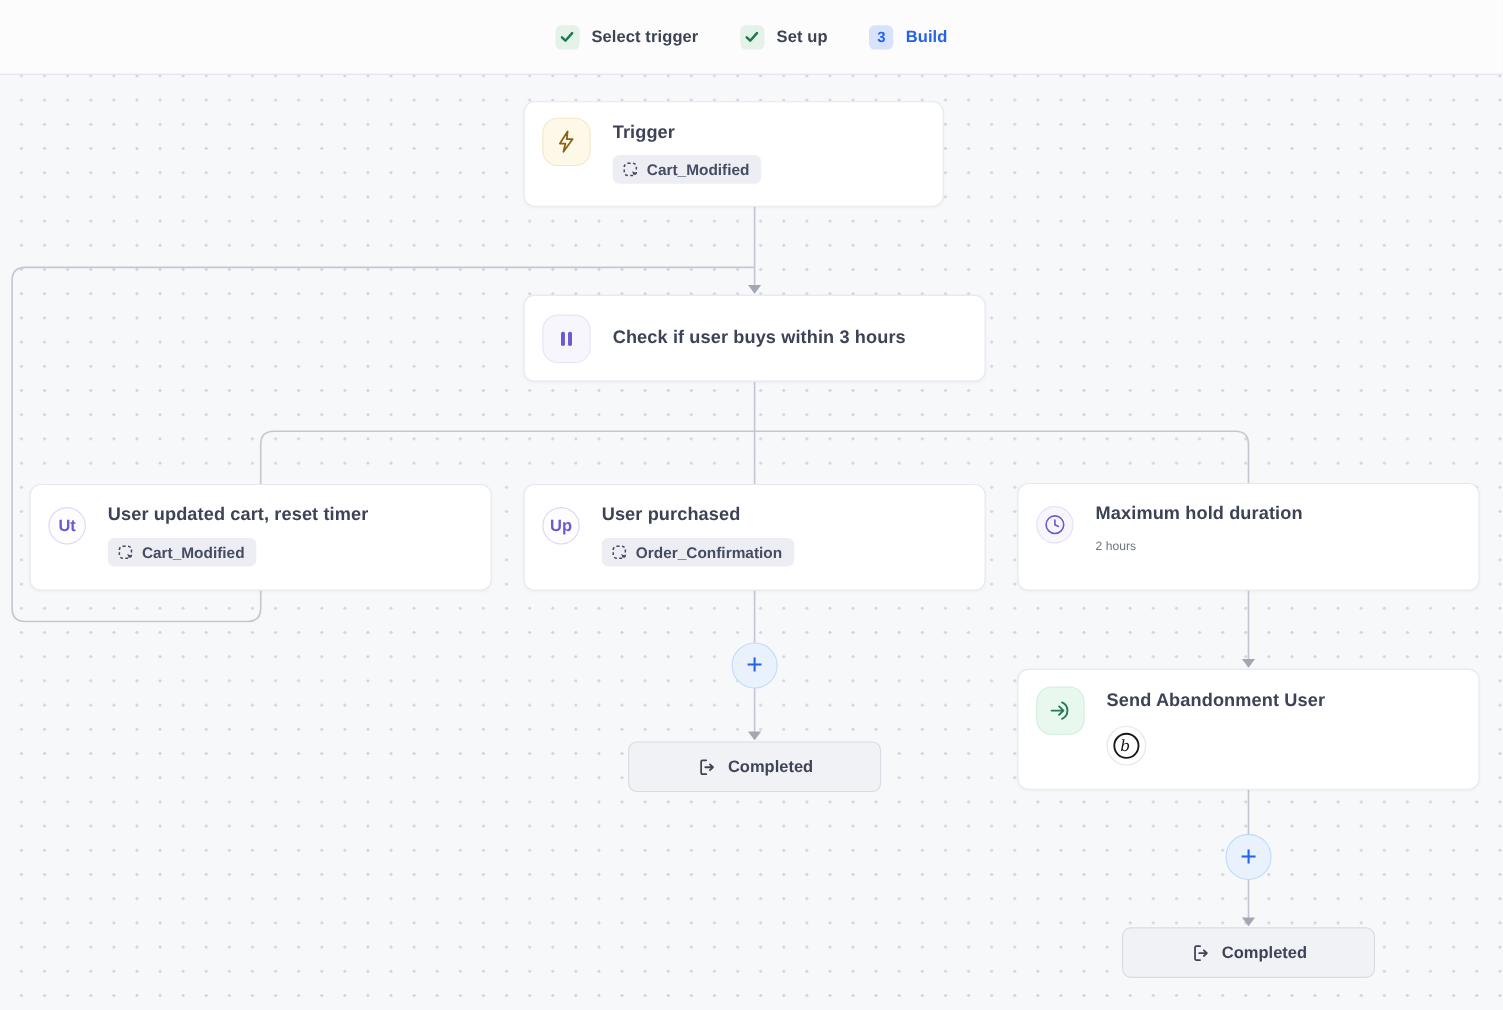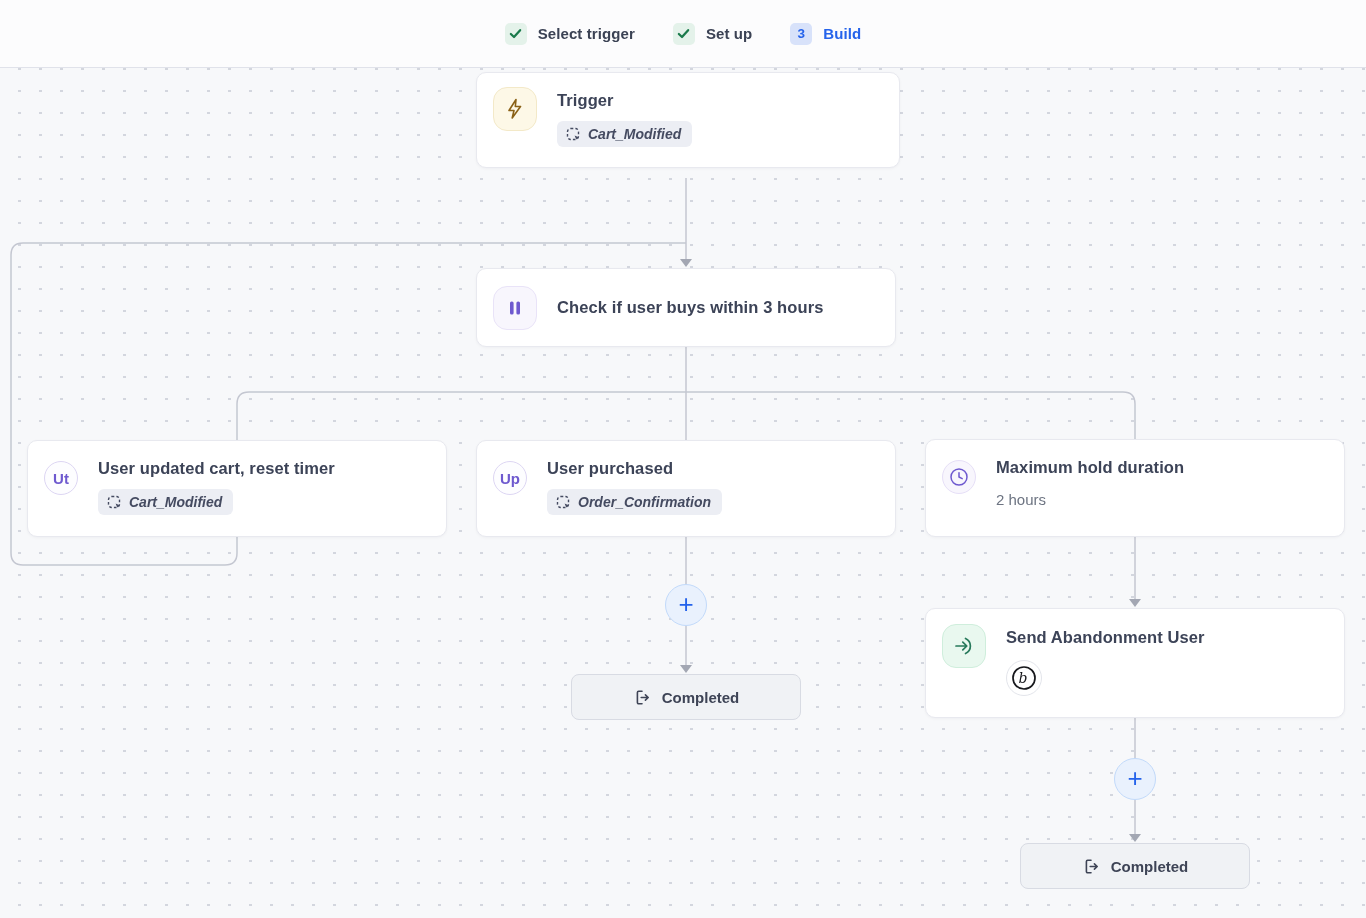--- a/index.html
+++ b/index.html
@@ -60,25 +60,25 @@
   .icon-sq.green { background: #e9f8ef; border: 1px solid #cfeedc; }
   .avatar {
     flex: 0 0 34px; width: 34px; height: 34px; border-radius: 50%;
     background: #fdfdff; border: 1px solid #ddd6f3;
     display: flex; align-items: center; justify-content: center;
     font-size: 15px; font-weight: 700; color: #6e59cf; margin-top: 6px;
   }
   .avatar.icon-avatar { background: #f8f6fd; border-color: #e6dff7; }
   .card-body { display: flex; flex-direction: column; }
   .card-title { font-size: 16.5px; font-weight: 600; color: #3c4357; margin-top: 4px; letter-spacing: .1px; }
-  .card-sub { font-size: 15px; color: #6d7482; margin-top: 14px; }
+  .card-sub { font-size: 11px; color: #6d7482; margin-top: 14px; }
   .tag {
     display: inline-flex; align-items: center; gap: 7px;
     background: #eceef4; border-radius: 6px;
-    padding: 5px 11px 5px 9px; margin-top: 11px; align-self: flex-start; font-style: italic;
+    padding: 5px 11px 5px 9px; margin-top: 11px; align-self: flex-start;
   }
   .tag-label { font-size: 14px; font-weight: 700; color: #454b61; }
   .logo-badge {
     width: 36px; height: 36px; border-radius: 50%;
     background: #ffffff; border: 1px solid #e3e5eb;
     display: flex; align-items: center; justify-content: center;
     margin-top: 13px;
   }
 
   
@@ -142,21 +142,21 @@
       <path class="wire" d="M686,469 L686,598"></path>
       <polygon class="arrow" points="680,597 692,597 686,605"></polygon>
 
       <path class="wire" d="M1135,469 L1135,532"></path>
       <polygon class="arrow" points="1129,531 1141,531 1135,539"></polygon>
 
       <path class="wire" d="M1135,650 L1135,767"></path>
       <polygon class="arrow" points="1129,766 1141,766 1135,774"></polygon>
     </svg>
 
-    <div class="card" style="left:476px; top:4px; width:424px; height:96px;">
+    <div class="card" style="left:476px; top:24px; width:382px; height:96px;">
       <div class="icon-sq yellow">
         <svg width="24" height="24" viewBox="0 0 24 24">
             <path d="M13 2.5 L6 13.5 H11 L9.2 21 L17.5 9.5 H12.3 Z" fill="none" stroke="#8a6116" stroke-width="1.6" stroke-linejoin="round"></path>
           </svg>
       </div>
       <div class="card-body">
         <div class="card-title">Trigger</div>
         <div class="tag">
           <svg width="15" height="15" viewBox="0 0 15 15">
               <rect x="1.5" y="1.5" width="11" height="11" rx="3.2" fill="none" stroke="#454b61" stroke-width="1.4" stroke-dasharray="2.6 2.1"></rect>

